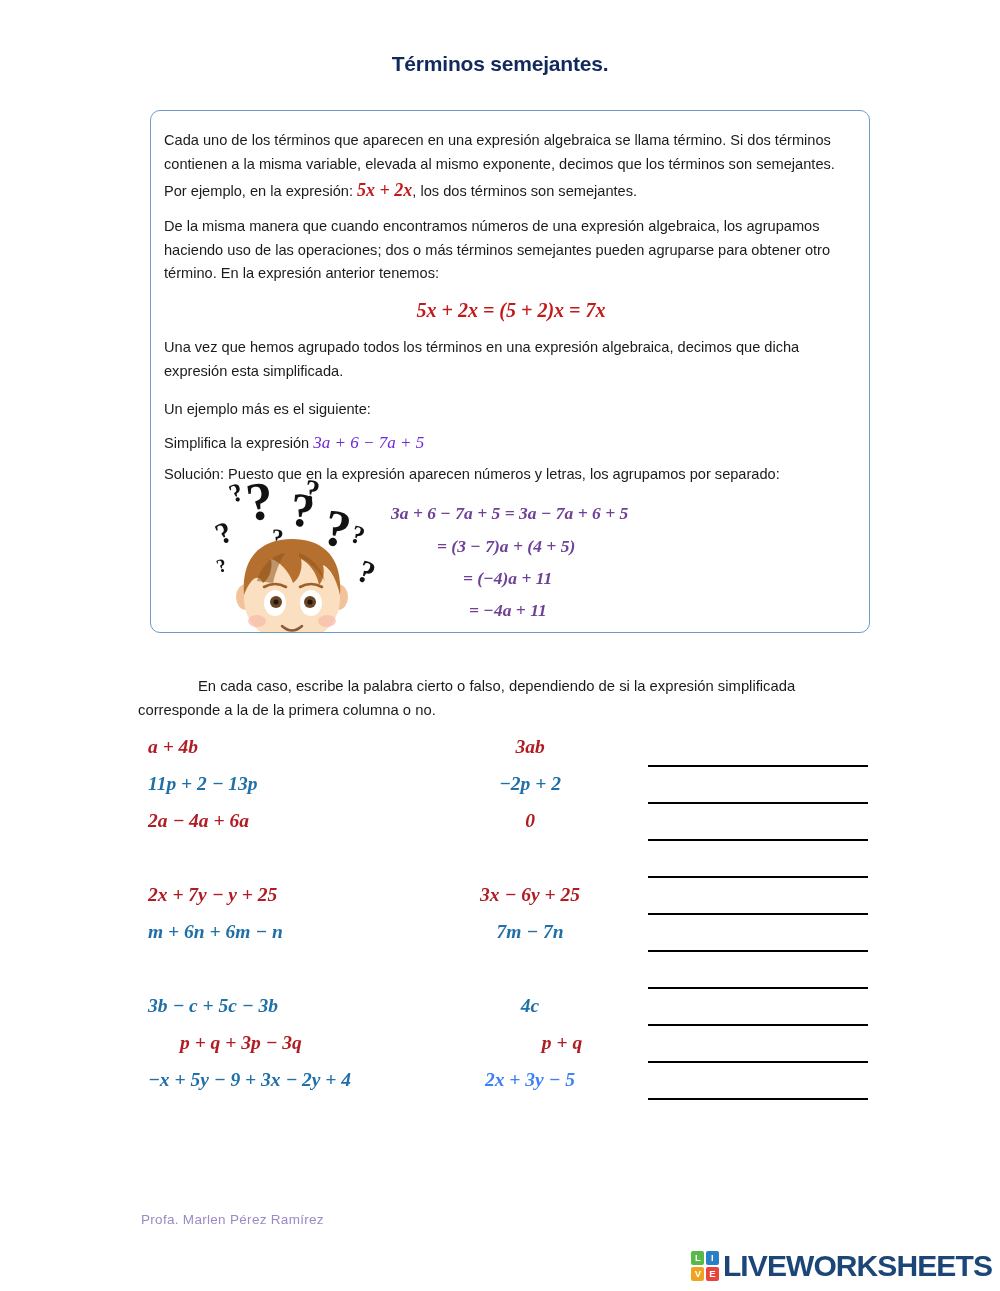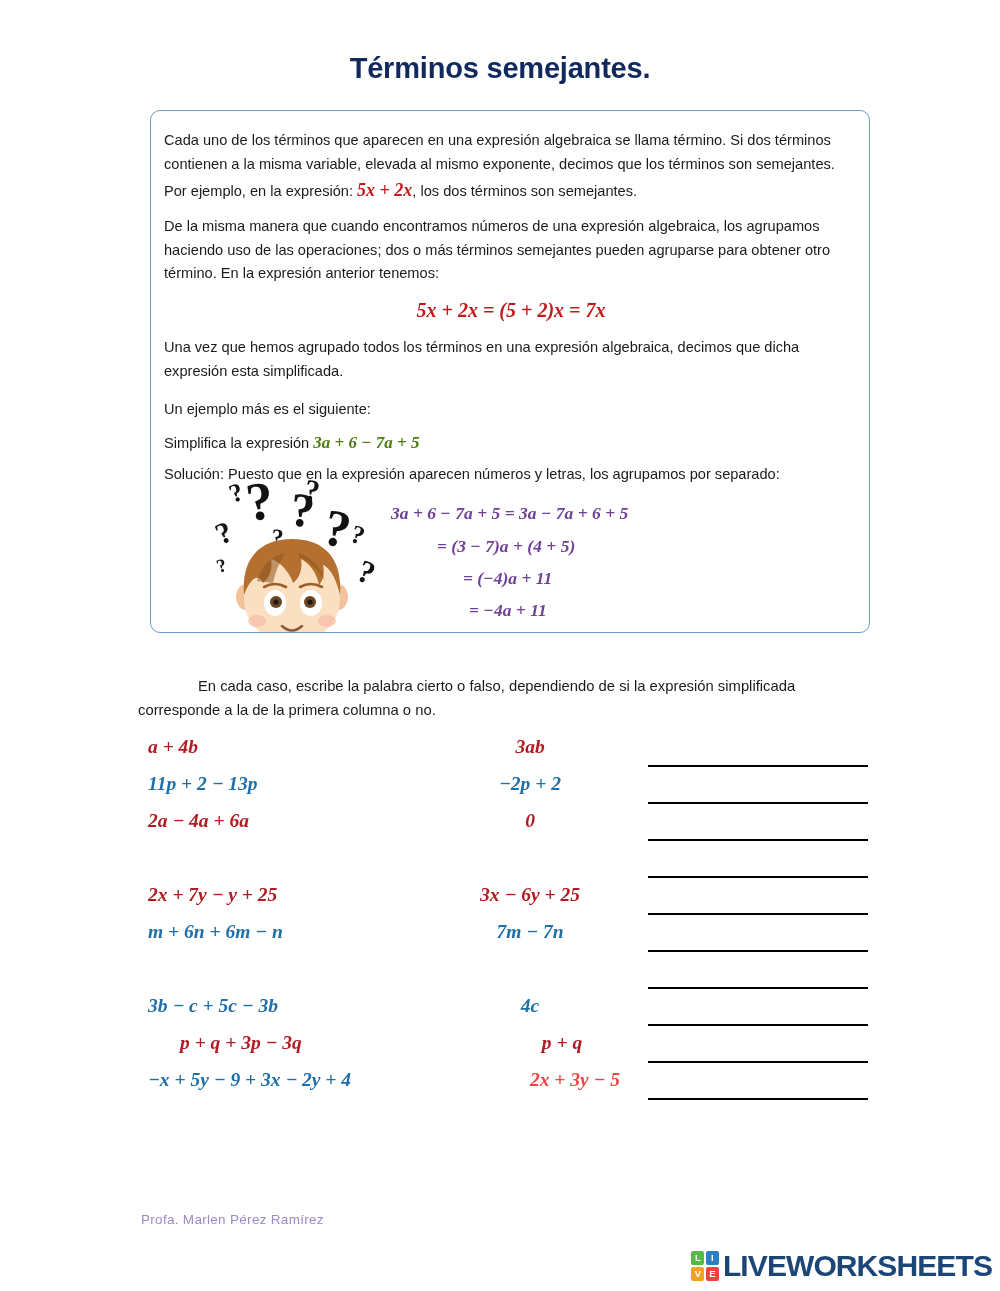--- a/index.html
+++ b/index.html
@@ -16,21 +16,21 @@
     overflow: hidden;
   }
 
   
   #page-title {
     position: absolute;
     top: 52px;
     left: 0;
     width: 1000px;
     text-align: center;
-    font-size: 29px;
+    font-size: 21px;
     font-weight: bold;
     color: #12295e;
     letter-spacing: -0.2px;
   }
 
   
   #theory-box {
     position: absolute;
     left: 150px;
     top: 110px;
@@ -60,23 +60,23 @@
 
   .mathred {
     color: #c21a1a;
     font-family: "Liberation Serif", serif;
     font-weight: bold;
     font-style: italic;
     font-size: 18px;
   }
 
   .mathpurple {
-    color: #4d7c0f;
-    font-family: "Liberation Serif", serif;
-    font-weight: bold;
+    color: #6d28d9;
+    font-family: "Liberation Serif", serif;
+    font-weight: normal;
     font-style: italic;
     font-size: 17px;
   }
 
   .eq-center {
     position: absolute;
     width: 694px;
     left: 13px;
     text-align: center;
     color: #c21a1a;
@@ -317,21 +317,21 @@
     <div class="ex-row" style="top: 259px;">
       <div class="ex-left" style="color: rgb(31, 111, 168);">3b − c + 5c − 3b</div>
       <div class="ex-right" style="color: rgb(31, 111, 168);">4c</div>
     </div>
     <div class="ex-row" style="top: 296px; margin-left: 32px;">
       <div class="ex-left" style="color: rgb(176, 28, 35);">p + q + 3p − 3q</div>
       <div class="ex-right" style="color: rgb(176, 28, 35);">p + q</div>
     </div>
     <div class="ex-row" style="top: 333px;">
       <div class="ex-left" style="color: rgb(31, 111, 168);">−x + 5y − 9 + 3x − 2y + 4</div>
-      <div class="ex-right" style="color: #ef4444; text-align: right;">2x + 3y − 5</div>
+      <div class="ex-right" style="color: #3b82f6;">2x + 3y − 5</div>
     </div>
     <div class="answer-line" style="top: 29px;"></div>
     <div class="answer-line" style="top: 66px;"></div>
     <div class="answer-line" style="top: 103px;"></div>
     <div class="answer-line" style="top: 140px;"></div>
     <div class="answer-line" style="top: 177px;"></div>
     <div class="answer-line" style="top: 214px;"></div>
     <div class="answer-line" style="top: 251px;"></div>
     <div class="answer-line" style="top: 288px;"></div>
     <div class="answer-line" style="top: 325px;"></div>

